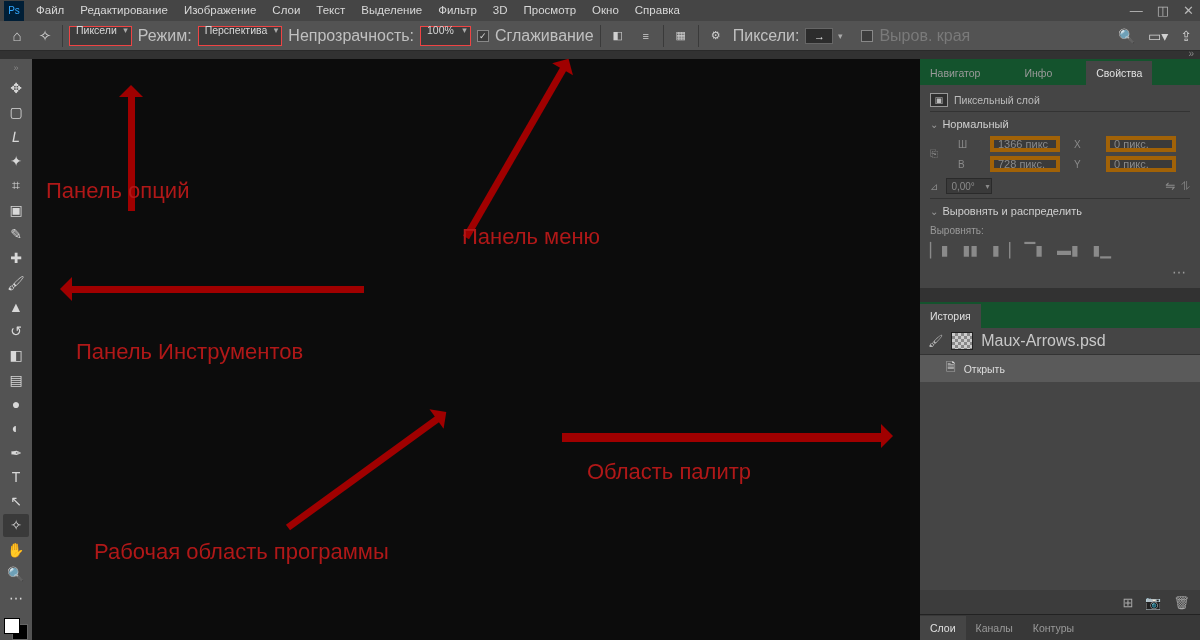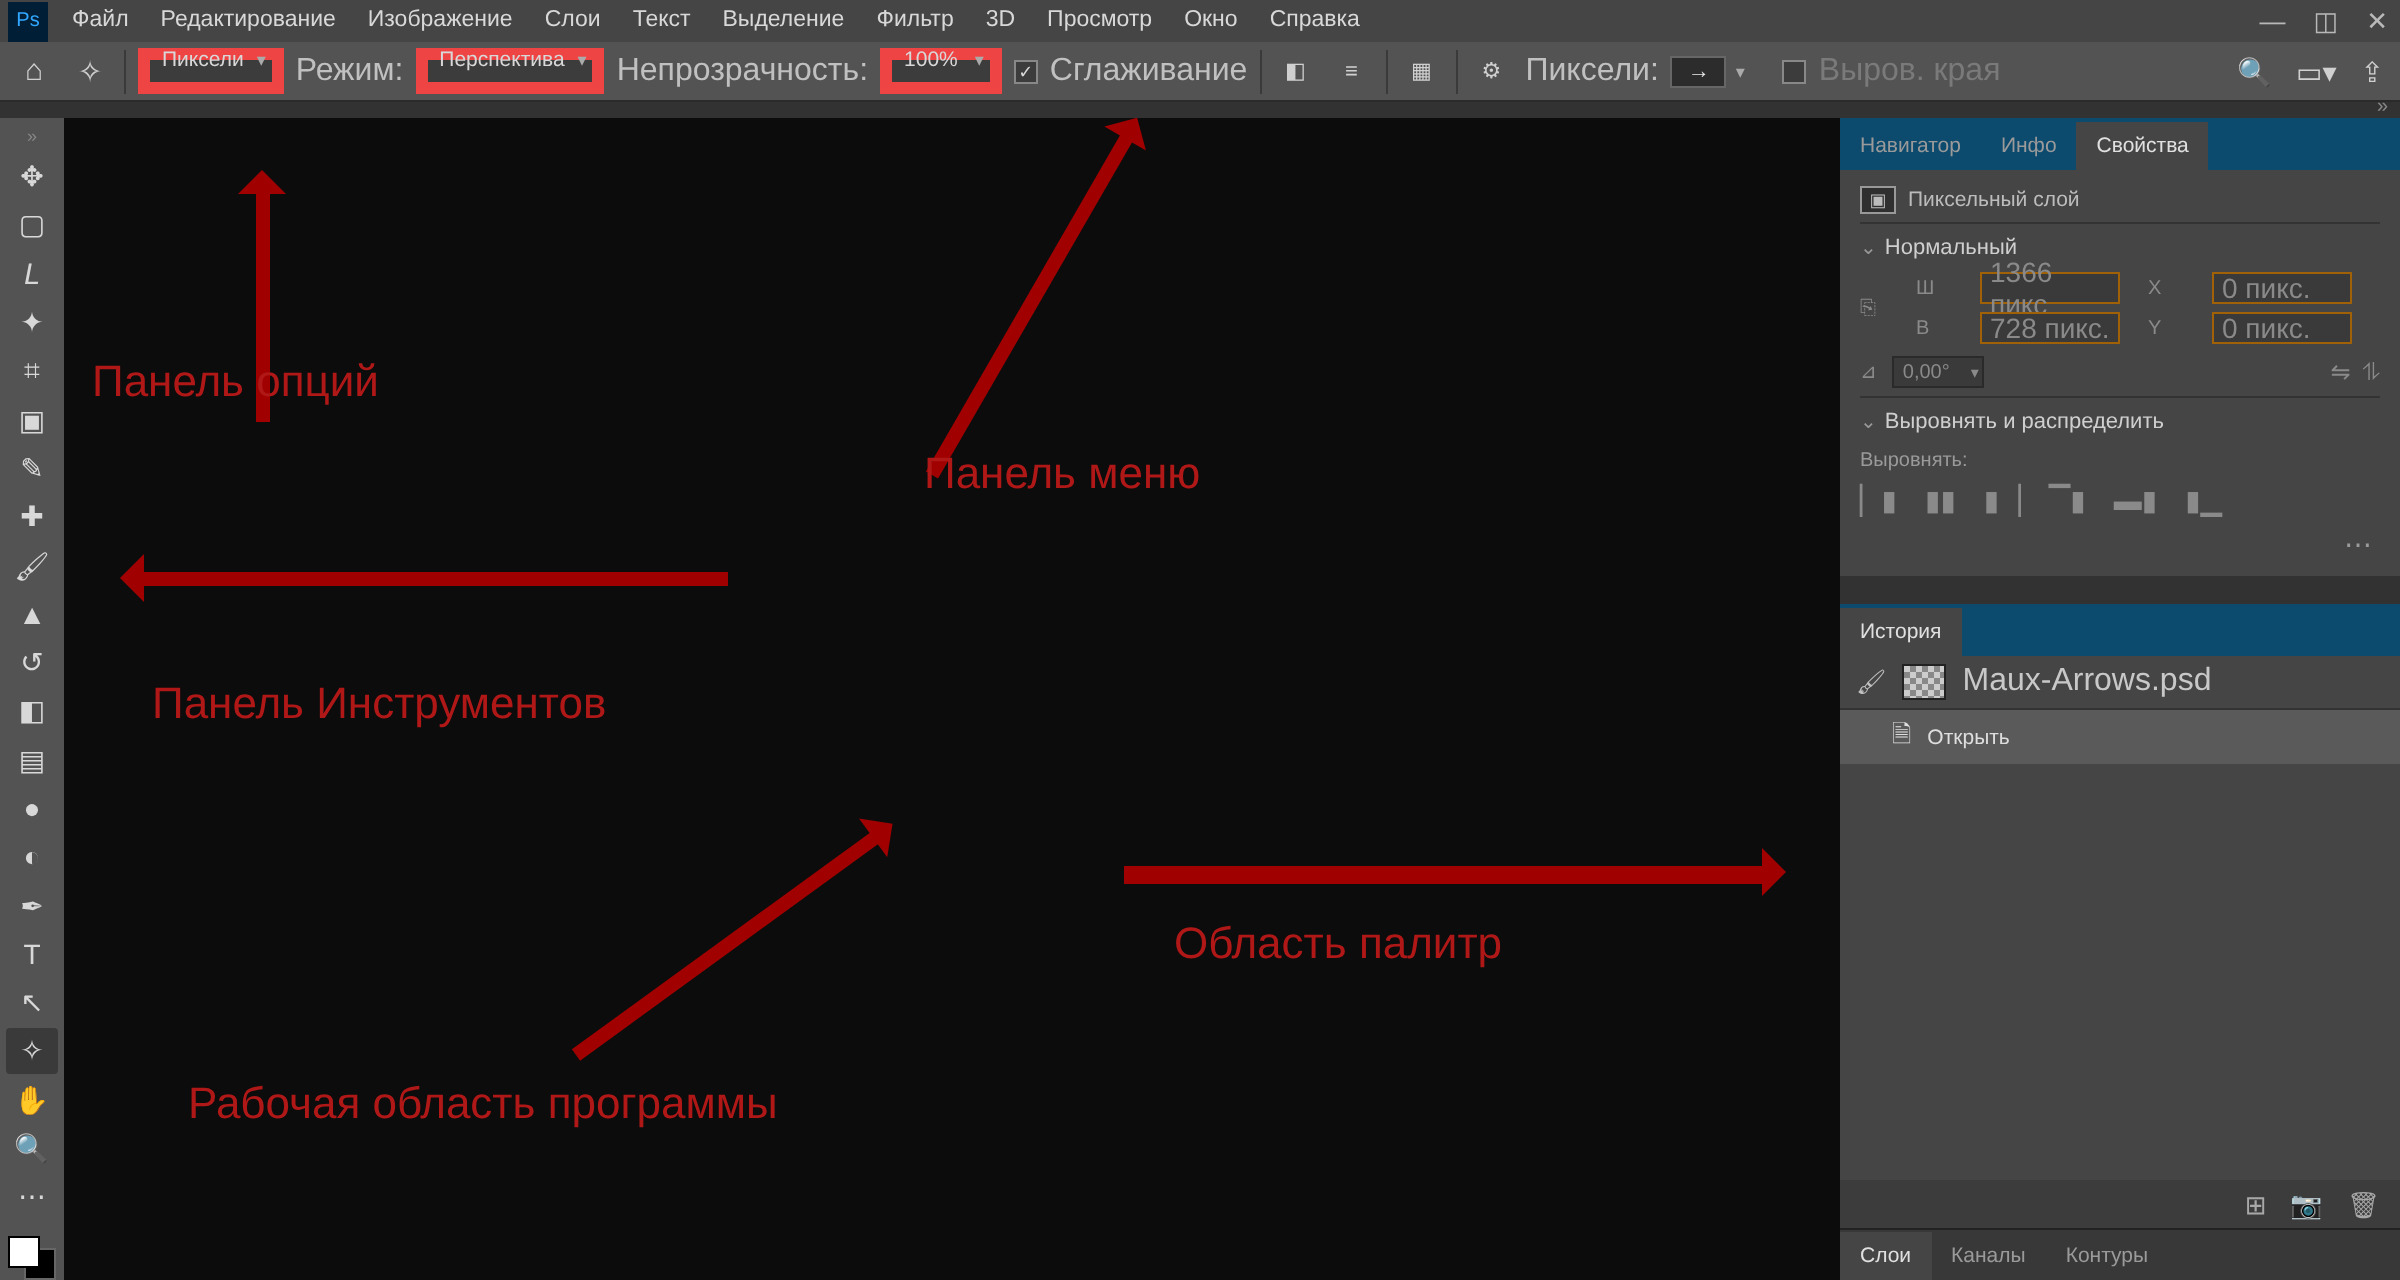--- a/index.html
+++ b/index.html
@@ -9,21 +9,21 @@
   .menubar { height: 21px; background: #454545; display: flex; align-items: center; font-size: 11.5px; color: #d8d8d8; position: relative; }
   .menubar .ps-badge { width: 20px; height: 20px; background: #001e36; color: #31a8ff; font-size: 10px; font-weight: 400; display: flex; align-items: center; justify-content: center; margin: 0 4px; }
   .menubar .m-item { padding: 0 8px; line-height: 21px; cursor: default; }
   .win-controls { position: absolute; right: 6px; top: 0; height: 21px; display: flex; gap: 14px; align-items: center; color: #b8b8b8; }
   .win-controls span { font-size: 13px; line-height: 21px; cursor: default; }
   
   .optionsbar { height: 30px; background: #535353; border-bottom: 1px solid #2a2a2a; display: flex; align-items: center; padding: 0 6px; font-size: 11px; gap: 6px; position: relative; }
   .icon-btn { width: 22px; height: 22px; display: flex; align-items: center; justify-content: center; color: #d0d0d0; }
   .home-ic { font-size: 15px; }
   .puzzle-ic { font-size: 15px; }
-  .sel { background: #3c3c3c; border: 6px solid #ef4444; height: 20px; padding: 0 14px 11px 6px; font-size: 10.5px; color: #d8d8d8; position: relative; display: flex; align-items: center; }
+  .sel { background: #3c3c3c; border: 1px solid #ef4444; height: 20px; padding: 0 14px 11px 6px; font-size: 10.5px; color: #d8d8d8; position: relative; display: flex; align-items: center; }
   .sel::after { content: "▾"; position: absolute; right: 3px; font-size: 9px; color: #aaa; }
   .lbl { font-size: 16px; color: #c0c0c0; }
   .chk { width: 12px; height: 12px; background: #3c3c3c; border: 1px solid #888; display: inline-flex; align-items: center; justify-content: center; font-size: 9px; color: #d8d8d8; }
   .vr { width: 1px; height: 22px; background: #3a3a3a; }
   .figure-swatch { width: 28px; height: 16px; background: #2c2c2c; border: 1px solid #666; display: flex; align-items: center; justify-content: center; font-size: 11px; color: #e8e8e8; position: relative; }
   .figure-swatch::after { content: "▾"; position: absolute; right: -10px; font-size: 9px; color: #aaa; }
   .opt-right { position: absolute; right: 8px; display: flex; align-items: center; gap: 12px; }
   .opt-right .ic { font-size: 14px; color: #d0d0d0; }
   
   .expander-row { height: 8px; background: #323232; position: relative; }
@@ -33,30 +33,30 @@
   .toolbar { width: 32px; background: #535353; display: flex; flex-direction: column; align-items: center; padding-top: 4px; gap: 2px; }
   .toolbar::before { content: "»"; color: #888; font-size: 9px; margin-bottom: 2px; }
   .tool { width: 26px; height: 24px; display: flex; align-items: center; justify-content: center; font-size: 14px; color: #d8d8d8; border-radius: 2px; }
   .tool.active { background: #3a3a3a; }
   .fgbg { width: 24px; height: 24px; position: relative; margin-top: 6px; }
   .fgbg .fg { width: 16px; height: 16px; background: #fff; border: 1px solid #000; position: absolute; top: 0; left: 0; }
   .fgbg .bg { width: 16px; height: 16px; background: #000; border: 1px solid #666; position: absolute; bottom: 0; right: 0; }
   .canvas { flex: 1; background: #0c0c0c; position: relative; }
   
   .panels { width: 280px; background: #383838; display: flex; flex-direction: column; }
-  .tabs { height: 26px; background: #0c4a6e; display: flex; align-items: flex-end; font-size: 10.5px; color: #9a9a9a; }
+  .tabs { height: 26px; background: #14532d; display: flex; align-items: flex-end; font-size: 10.5px; color: #9a9a9a; gap: 24px; }
   .tabs .tab { padding: 6px 10px; cursor: default; }
   .tabs .tab.active { background: #454545; color: #e0e0e0; }
   .panel-body { background: #454545; padding: 8px 10px; font-size: 10.5px; color: #bcbcbc; }
   .layer-type { display: flex; align-items: center; gap: 6px; margin-bottom: 2px; }
   .layer-ic { width: 18px; height: 14px; border: 1px solid #999; background: #2f2f2f; display: flex; align-items: center; justify-content: center; font-size: 9px; }
   .section-head { display: flex; align-items: center; gap: 4px; font-size: 11px; color: #cfcfcf; padding: 6px 0; border-top: 1px solid #333; margin-top: 4px; }
   .section-head::before { content: "⌄"; font-size: 10px; color: #9a9a9a; }
   .dims { display: grid; grid-template-columns: 14px 18px 70px 18px 70px; gap: 4px 14px; align-items: center; font-size: 10px; color: #8a8a8a; }
-  .dims .f { background: #3a3a3a; border: 1px solid #a16207; height: 16px; padding: 0 4px; font-size: 14px; color: #8a8a8a; display: flex; align-items: center; }
+  .dims .f { background: #3a3a3a; border: 4px solid #a16207; height: 16px; padding: 0 4px; font-size: 11px; color: #8a8a8a; display: flex; align-items: center; }
   .angle-row { display: flex; align-items: center; gap: 8px; margin-top: 6px; font-size: 10px; color: #8a8a8a; }
   .angle-row .f { background: #3a3a3a; border: 1px solid #2a2a2a; height: 16px; padding: 0 4px; width: 46px; display: flex; align-items: center; position: relative; }
   .angle-row .f::after { content: "▾"; position: absolute; right: 2px; font-size: 8px; }
   .flipics { margin-left: auto; display: flex; gap: 6px; color: #8a8a8a; font-size: 12px; }
   .align-label { font-size: 10px; color: #9a9a9a; margin: 2px 0 6px; }
   .align-row { display: flex; gap: 14px; color: #8a8a8a; font-size: 14px; }
   .more-dots { display: flex; justify-content: flex-end; color: #9a9a9a; font-size: 14px; padding: 6px 4px 0; }
   .panel-gap { height: 14px; background: #323232; }
   .history-body { background: #454545; flex: 1; display: flex; flex-direction: column; }
   .hist-file { display: flex; align-items: center; gap: 8px; padding: 4px 8px; border-bottom: 1px solid #333; }

